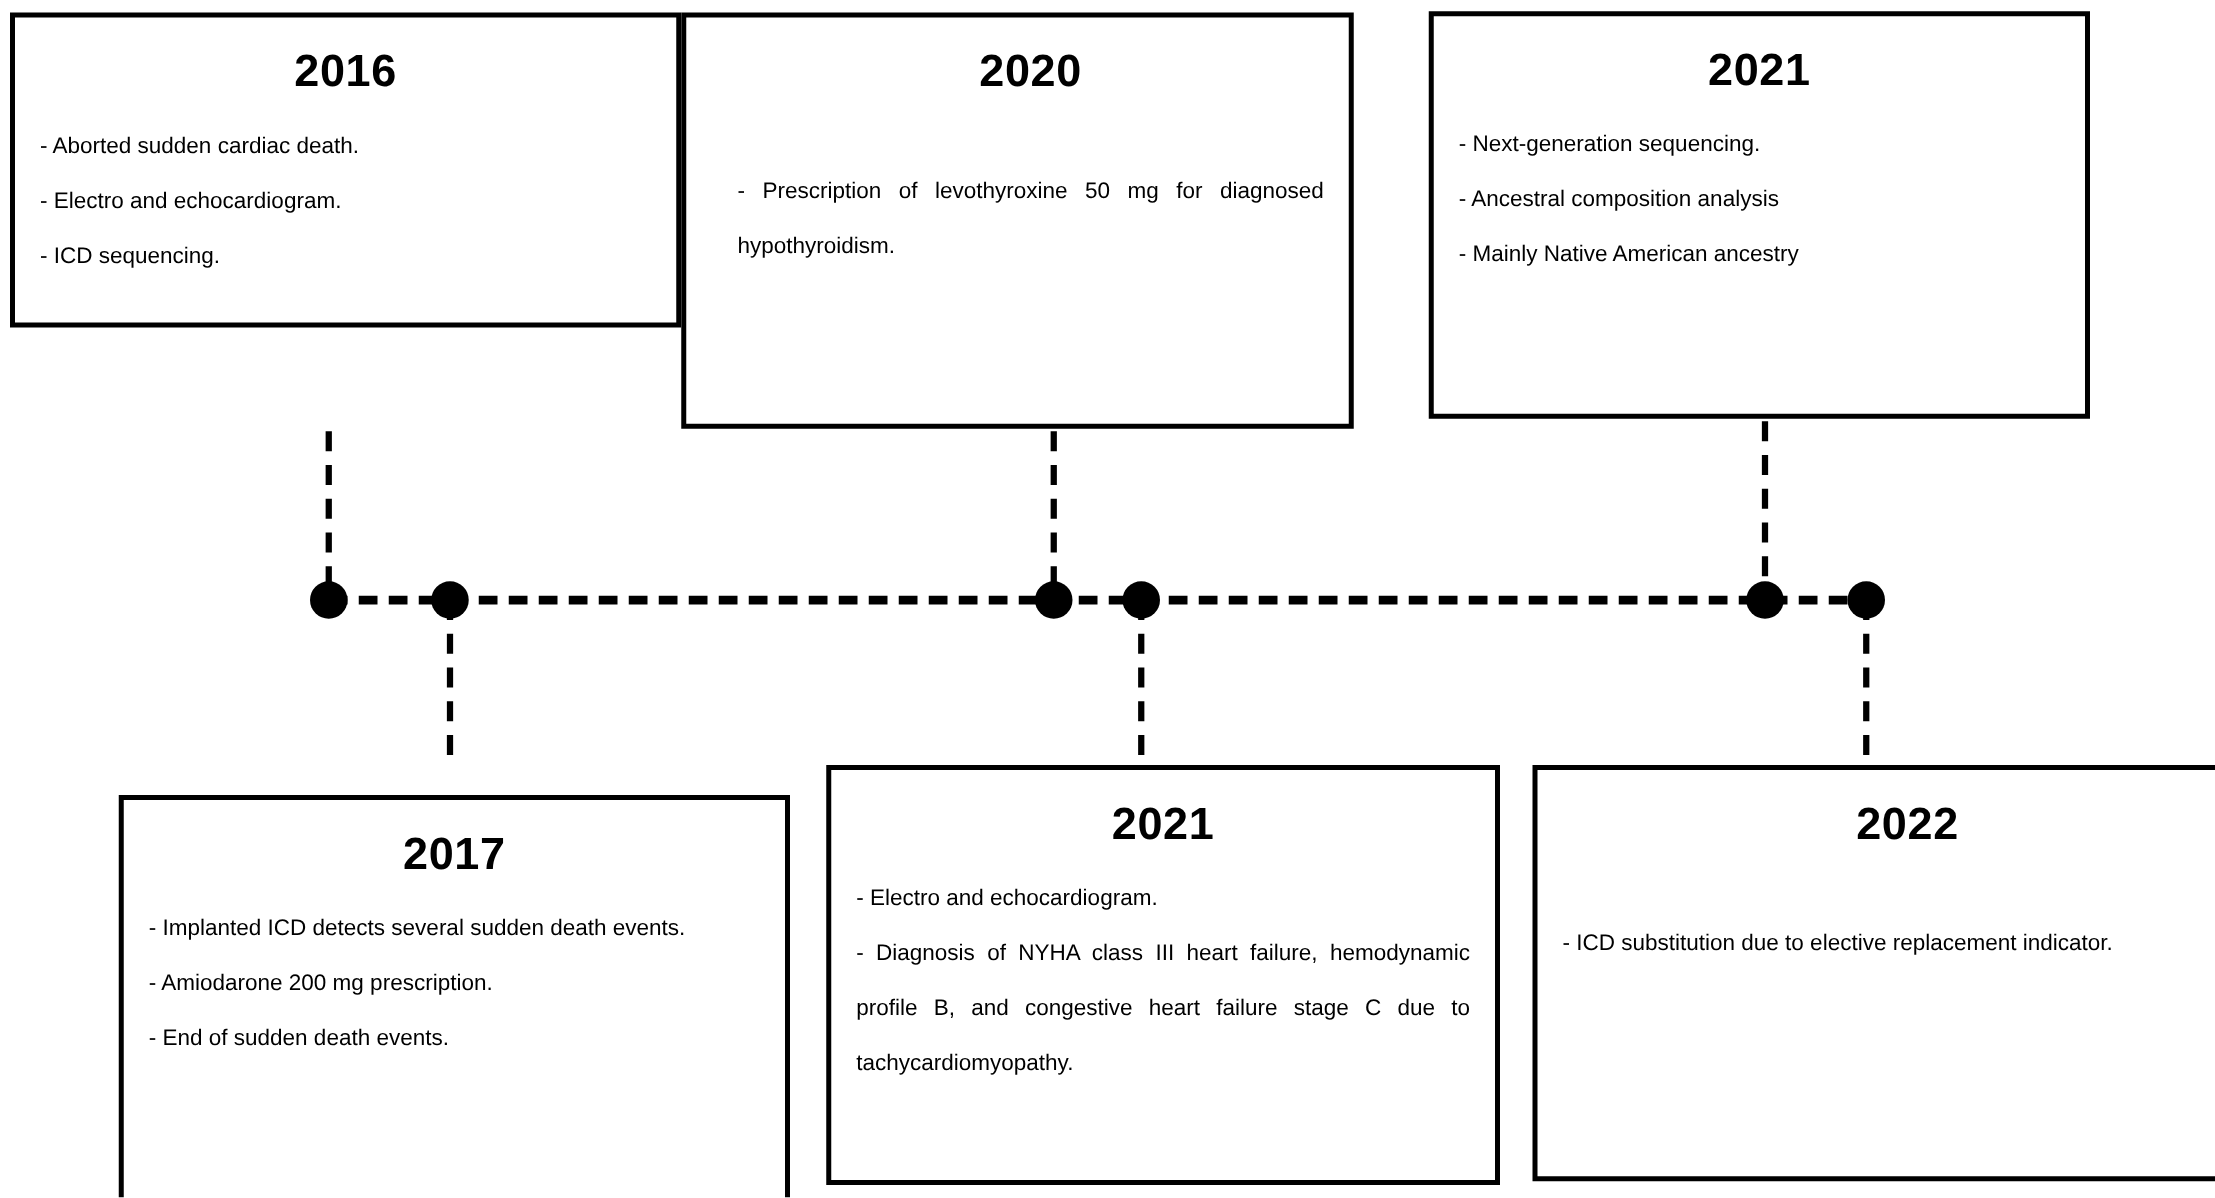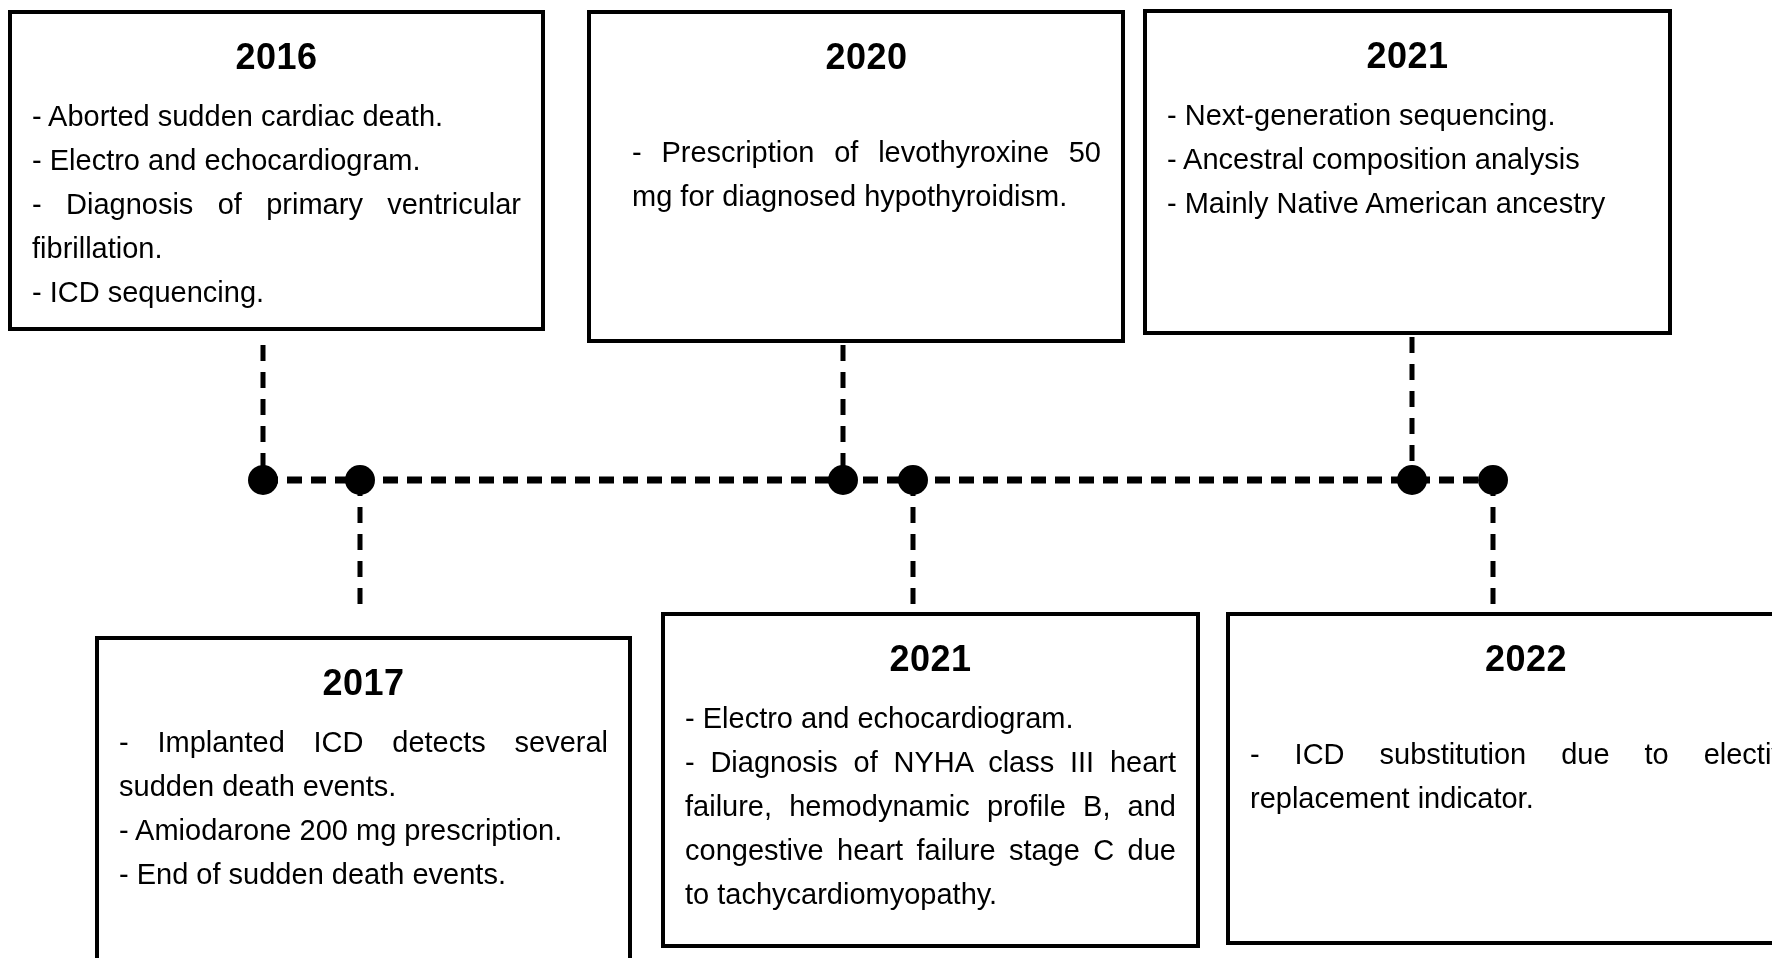--- a/index.html
+++ b/index.html
@@ -32,21 +32,21 @@
     padding: 12px 20px 0 20px;
   }
   .event-year {
     margin: 10px 0 16px 0;
     font-size: 36px;
     font-weight: bold;
     text-align: center;
     letter-spacing: 0.5px;
   }
   .event-body .bullet {
-    font-size: 29px;
+    font-size: 18px;
     line-height: 44px;
     text-align: justify;
   }
   .event-body.offset {
     margin-top: 52px;
   }
 </style>
 </head>
 <body>
 
@@ -65,31 +65,30 @@
     <line x1="1493" y1="480" x2="1493" y2="612" stroke="#000000" stroke-width="5" stroke-dasharray="16 11"></line>
 
     <circle cx="263" cy="480" r="15" fill="#000000"></circle>
     <circle cx="360" cy="480" r="15" fill="#000000"></circle>
     <circle cx="843" cy="480" r="15" fill="#000000"></circle>
     <circle cx="913" cy="480" r="15" fill="#000000"></circle>
     <circle cx="1412" cy="480" r="15" fill="#000000"></circle>
     <circle cx="1493" cy="480" r="15" fill="#000000"></circle>
   </svg>
 
-  <section class="event-box" style="left:8px; top:10px; width:537px; height:321px;">
+  <section class="event-box" style="left:8px; top:10px; width:537px; height:252px;">
     <h2 class="event-year">2016</h2>
     <div class="event-body">
         <div class="bullet">- Aborted sudden cardiac death.</div>
         <div class="bullet">- Electro and echocardiogram.</div>
-        <div class="bullet">- Diagnosis of primary ventricular fibrillation.</div>
         <div class="bullet">- ICD sequencing.</div>
       </div>
   </section>
 
-  <section class="event-box" style="left:587px; top:10px; width:538px; height:333px;padding-left:41px;">
+  <section class="event-box" style="left:545px; top:10px; width:538px; height:333px;padding-left:41px;">
     <h2 class="event-year">2020</h2>
     <div class="event-body offset">
         <div class="bullet">- Prescription of levothyroxine 50 mg for diagnosed hypothyroidism.</div>
       </div>
   </section>
 
   <section class="event-box" style="left:1143px; top:9px; width:529px; height:326px;">
     <h2 class="event-year">2021</h2>
     <div class="event-body">
         <div class="bullet">- Next-generation sequencing.</div>

